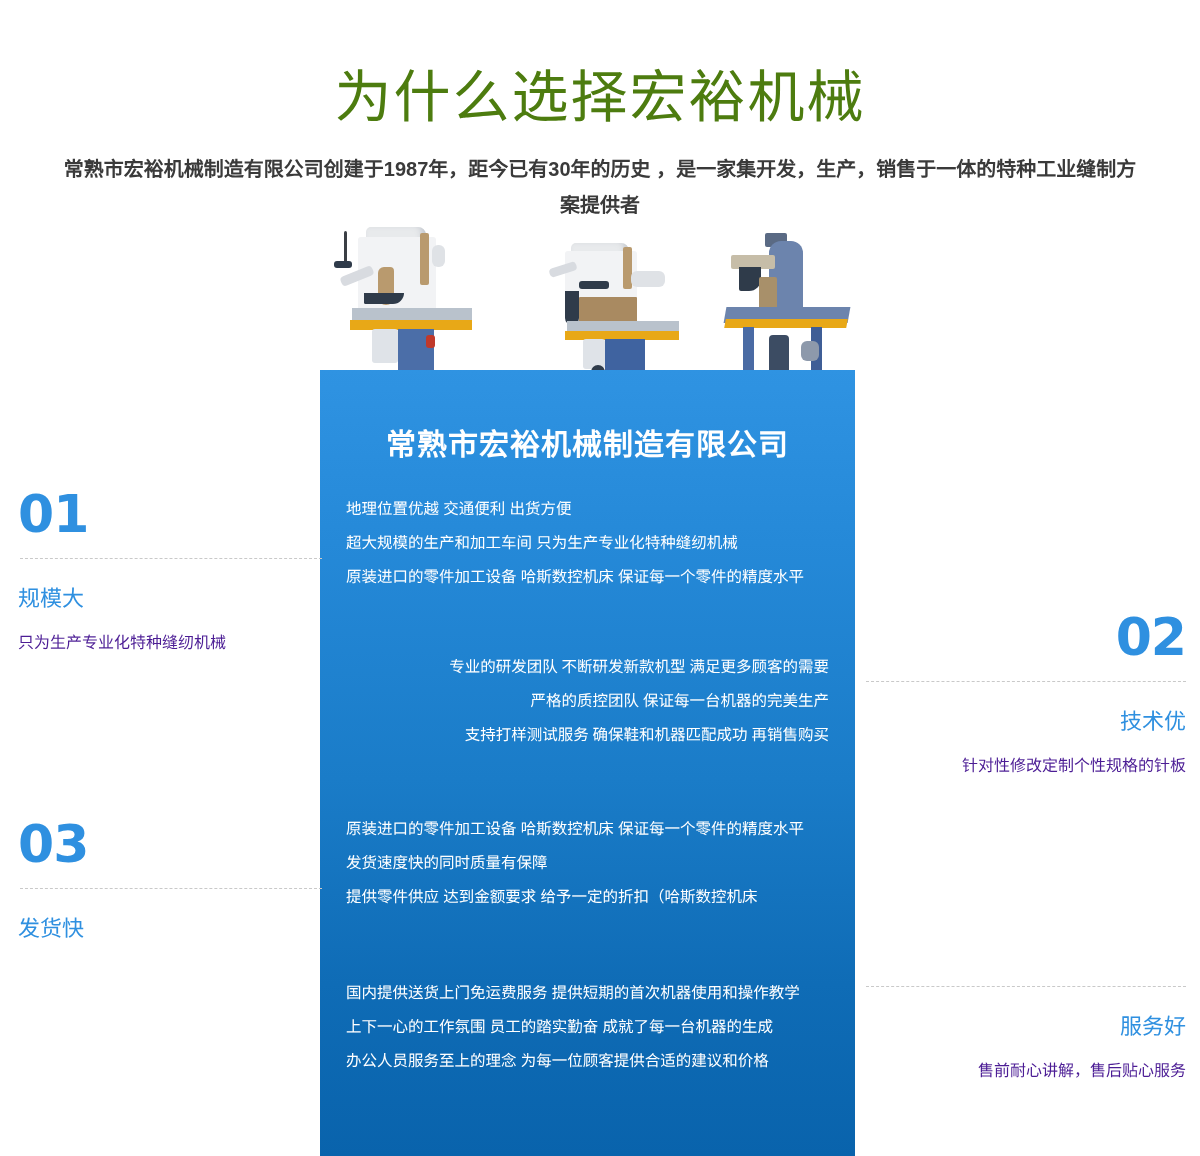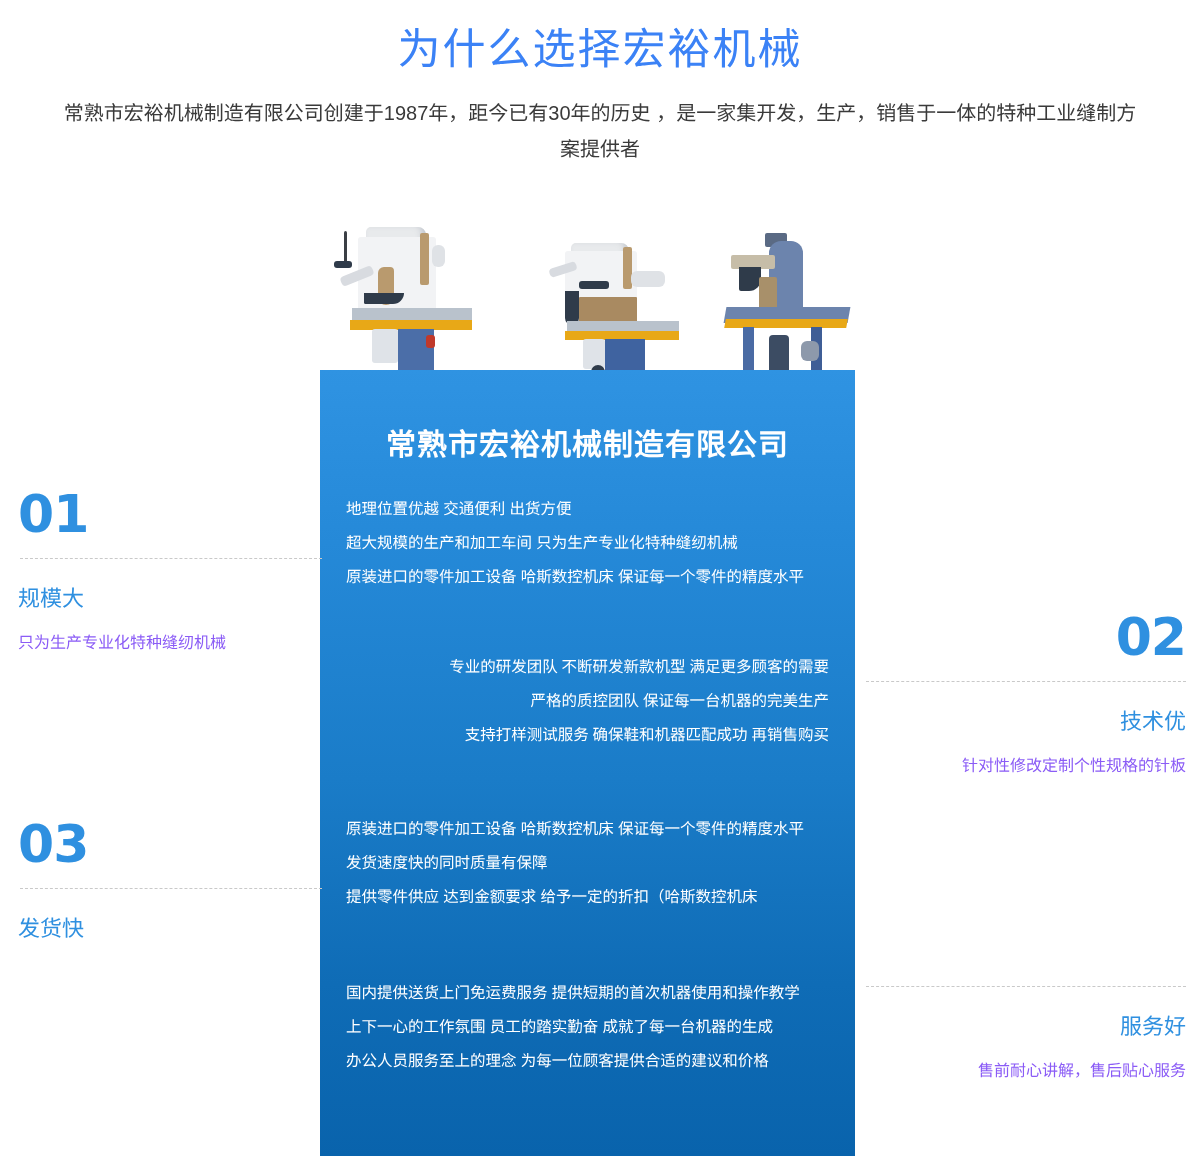--- a/index.html
+++ b/index.html
@@ -8,26 +8,26 @@
     width:1200px; height:1156px;
     background:#ffffff;
     font-family:"Liberation Sans","DejaVu Sans",sans-serif;
     overflow:hidden;
   }
   .page { position:relative; width:1200px; height:1156px; background:#fff; }
 
   
   .header { position:absolute; left:0; top:0; width:1200px; text-align:center; }
   .main-title {
-    font-size:43px; line-height:1.18; font-weight:400;
-    color:#3b82f6; letter-spacing:2px; padding-top:24px;
+    font-size:57px; line-height:1.18; font-weight:400;
+    color:#4d7c0f; letter-spacing:2px; padding-top:64px;
   }
   .subtitle {
     margin:20px auto 0; width:1090px;
-    font-size:20px; line-height:36px; color:#3a3a3a; font-weight:400;
+    font-size:20px; line-height:36px; color:#3a3a3a; font-weight:700;
   }
 
   
   .center-col { position:absolute; left:320px; top:0; width:535px; height:1156px; }
 
   .machines {
     position:absolute; left:0; top:215px; width:535px; height:215px;
   }
   .machine { position:absolute; }
 
@@ -69,21 +69,21 @@
   .feature.right { left:880px; text-align:right; padding-right:14px; }
 
   .f-num {
     font-size:52px; font-weight:700; color:#2f90e0;
     line-height:1; letter-spacing:-1px; font-family:"DejaVu Sans",sans-serif;
   }
   .f-rule { height:0; border-top:1px dashed #c9c9c9; margin:18px 0 0 0; }
   .feature.left  .f-rule { margin-left:2px; margin-right:-2px; }
   .feature.right .f-rule { margin-left:-14px; margin-right:0; }
   .f-title { margin-top:26px; font-size:22px; color:#2f90e0; font-weight:400; line-height:1.3; }
-  .f-desc  { margin-top:12px; font-size:16px; color:#8b5cf6; line-height:33px; }
+  .f-desc  { margin-top:12px; font-size:16px; color:#4c1d95; line-height:33px; }
 
   .pos-01 { top:488px; }
   .pos-02 { top:611px; }
   .pos-03 { top:818px; }
   .pos-04 { top:968px; }
 </style>
 </head>
 <body>
 
 <div class="page">

